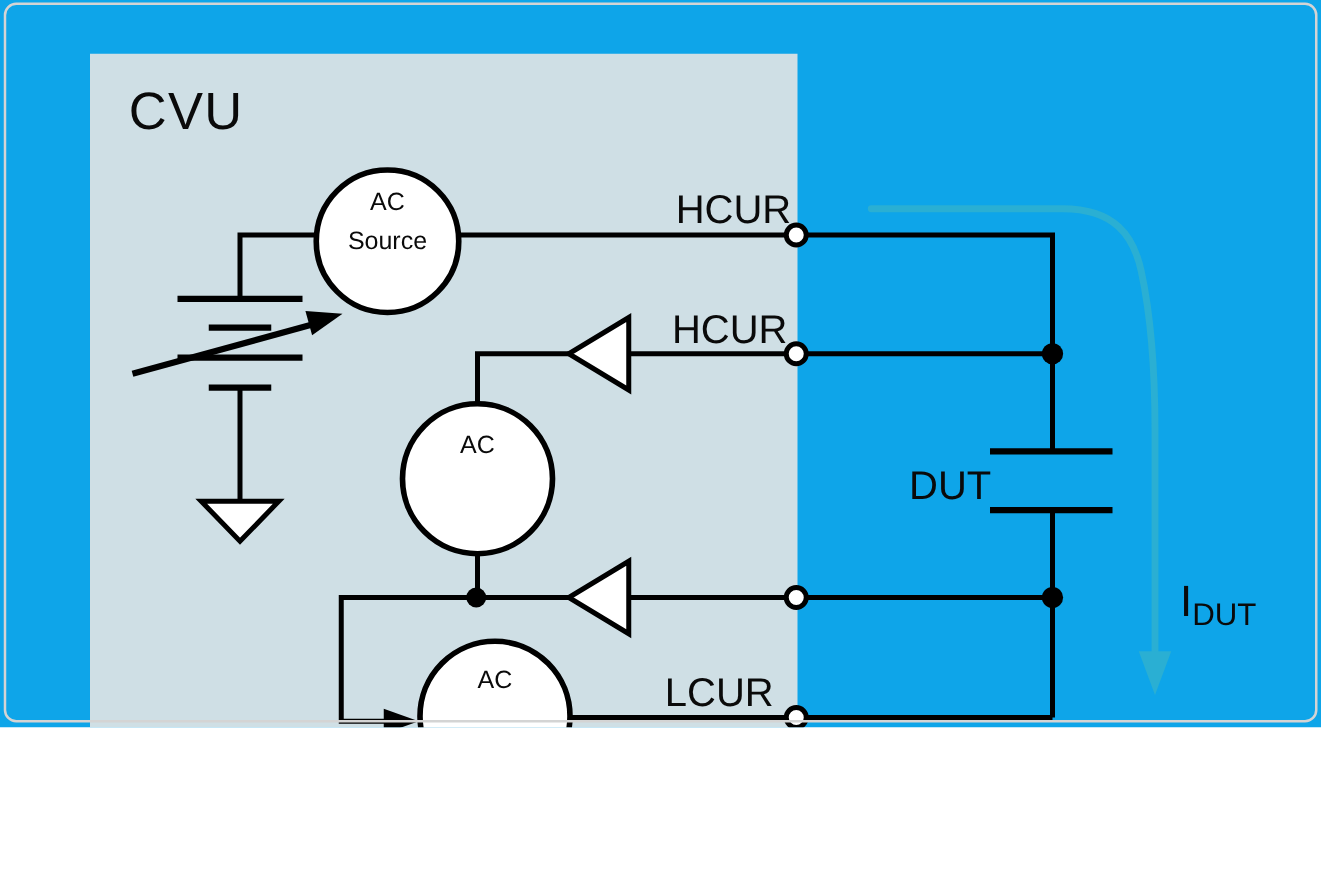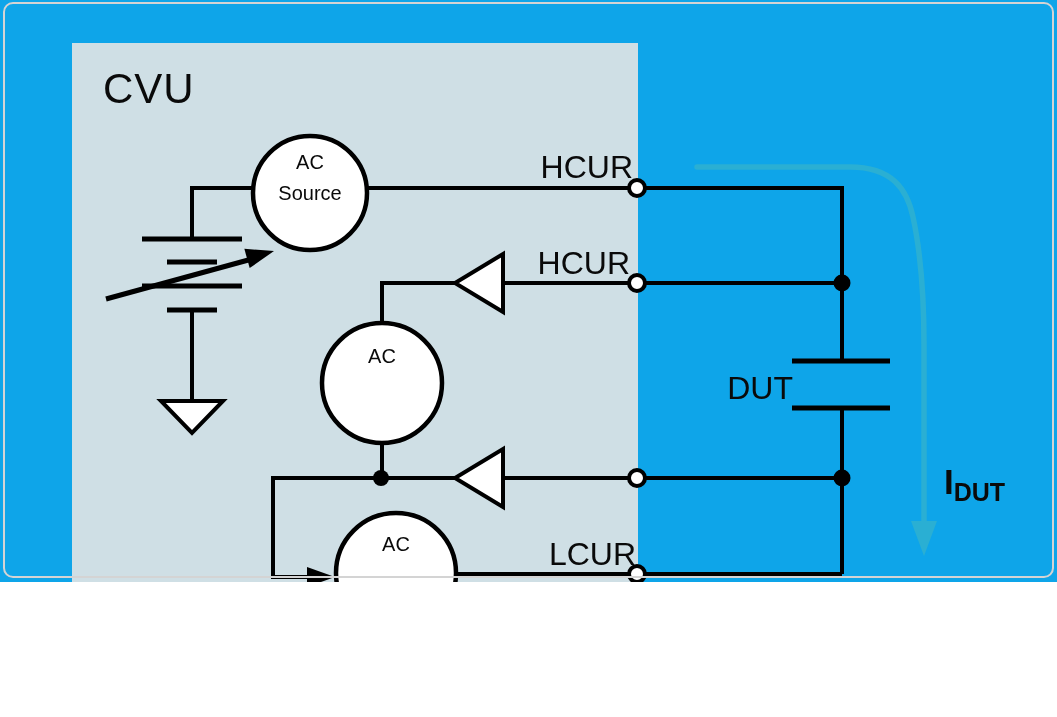--- a/index.html
+++ b/index.html
@@ -24,21 +24,21 @@
   svg.layer{position:absolute;left:0;top:0;}
   .label{position:absolute;color:#0a0a0a;white-space:nowrap;}
   .title-label{font-size:42px;letter-spacing:1px;}
   .port-label{font-size:32px;}
   .circle-label{
     position:absolute;
     text-align:center;
     font-size:20px;line-height:31px;color:#0a0a0a;
   }
   .dut-label{font-size:32px;}
-  .idut-label{font-size:35px;font-weight:bold;}
+  .idut-label{font-size:35px;}
   .idut-label sub{font-size:25px;line-height:0;vertical-align:-7px;}
 </style>
 </head>
 <body>
 
 <div class="canvas">
 
   <div class="cvu-box"></div>
 
   <svg class="layer" width="1057" height="717" viewBox="0 0 1057 717">
@@ -118,21 +118,21 @@
     <circle cx="637" cy="188" r="8" fill="#ffffff" stroke="#000000" stroke-width="4"></circle>
     <circle cx="637" cy="283" r="8" fill="#ffffff" stroke="#000000" stroke-width="4"></circle>
     <circle cx="637" cy="478" r="8" fill="#ffffff" stroke="#000000" stroke-width="4"></circle>
     <circle cx="637" cy="574" r="8" fill="#ffffff" stroke="#000000" stroke-width="4"></circle>
   </svg>
 
   <div class="label title-label" style="left:103px; top:65px;">CVU</div>
 
   <div class="label port-label" style="right:424px; top:149px;">HCUR</div>
   <div class="label port-label" style="right:427px; top:245px;">HCUR</div>
-  <div class="label port-label" style="right:421px; top:536px;">LCUR</div>
+  <div class="label port-label" style="right:438px; top:536px;">LCUR</div>
 
   <div class="circle-label" style="left:220px; top:147px; width:180px;">
     <span>AC</span><br>
     <span>Source</span>
   </div>
   <div class="circle-label" style="left:292px; top:341px; width:180px;">
     <span>AC</span><br>
   </div>
   <div class="circle-label" style="left:306px; top:529px; width:180px;">
     <span>AC</span><br>

